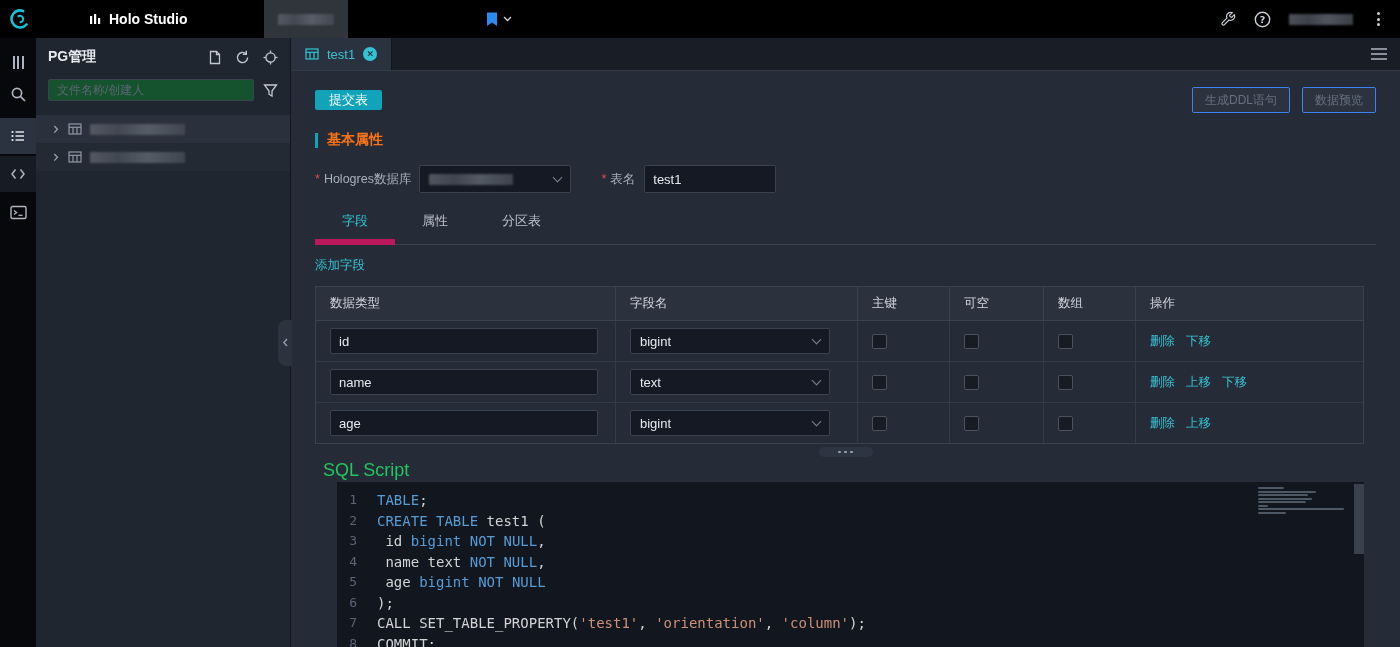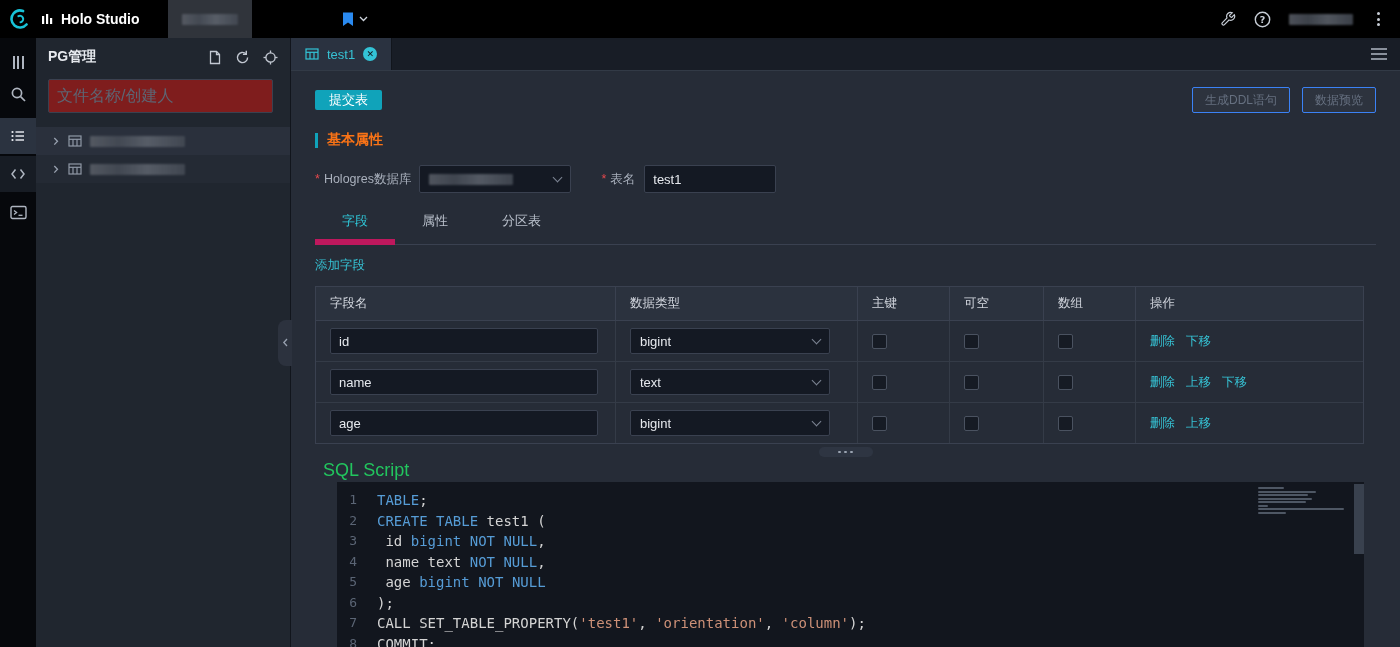--- a/index.html
+++ b/index.html
@@ -1,20 +1,20 @@
 <!DOCTYPE html>
 <html><head>
 <meta charset="utf-8">
 <style>
   * { box-sizing: border-box; margin: 0; padding: 0; }
   body { margin: 0; background: #000; font-family: "Liberation Sans", "DejaVu Sans", sans-serif; }
   .app { width: 1400px; height: 647px; overflow: hidden; background: #262c37; color: #d6dae2; display: flex; flex-direction: column; position: relative; }
 
   
-  .topbar { height: 38px; background: #000; display: flex; align-items: center; flex-shrink: 0; }
+  .topbar { height: 38px; background: #000; display: flex; align-items: center; flex-shrink: 0; gap: 48px; }
   .logo-box { width: 40px; display: flex; justify-content: center; align-items: center; }
   .brand { display: flex; align-items: center; gap: 7px; color: #fff; font-weight: bold; font-size: 14px; margin-right: 28px; }
   .ws-tab { width: 84px; height: 38px; background: #30343b; display: flex; align-items: center; justify-content: center; }
   .bookmark-wrap { display: flex; align-items: center; gap: 5px; margin-left: 90px; }
   .topbar-spacer { flex: 1; }
   .top-icons { display: flex; align-items: center; gap: 18px; padding-right: 14px; color: #c7cdd6; }
   .redacted { background: linear-gradient(90deg, #5b6069, #474d57 30%, #5f656f 60%, #454b55); border-radius: 1px; filter: blur(1.1px); opacity: .85; }
   .r-ws { width: 56px; height: 11px; }
   .r-user { width: 64px; height: 11px; }
   .kebab { display: flex; flex-direction: column; gap: 2.5px; padding: 2px 6px; cursor: pointer; }
@@ -32,21 +32,21 @@
   .vbars { display: flex; gap: 2.5px; }
   .vbars i { width: 2px; height: 13px; background: currentColor; }
 
   
   .panel { width: 255px; background: #20262f; border-right: 1px solid #11151c; position: relative; flex-shrink: 0; }
   .panel-header { height: 38px; display: flex; align-items: center; padding: 0 12px; }
   .panel-title { font-size: 14px; font-weight: bold; color: #e7eaef; flex: 1; }
   .panel-icons { display: flex; gap: 13px; color: #c2c8d2; }
   .panel-icons svg { cursor: pointer; }
   .panel-search { display: flex; align-items: center; padding: 3px 12px 8px 12px; gap: 9px; }
-  .search-input { flex: 1; height: 34px; background: #7f1d1d; border: 1px solid #3a4150; border-radius: 2px; color: #d6dae2; font-size: 16px; padding: 0 8px; outline: none; }
+  .search-input { flex: 1; height: 22px; background: #14532d; border: 1px solid #3a4150; border-radius: 2px; color: #d6dae2; font-size: 12px; padding: 0 8px; outline: none; }
   .search-input::placeholder { color: #5d6573; }
   .tree { margin-top: 6px; }
   .tree-item { height: 28px; display: flex; align-items: center; gap: 8px; padding-left: 16px; cursor: pointer; }
   .tree-item.alt1 { background: #2a303c; }
   .tree-item.alt2 { background: #242a34; }
   .r-tree { width: 95px; height: 11px; }
   .collapse-handle { position: absolute; right: -2px; top: 50%; transform: translateY(-50%); width: 14px; height: 46px; background: #2c323e; border-radius: 8px 0 0 8px; display: flex; align-items: center; justify-content: center; color: #97a0af; cursor: pointer; z-index: 5; }
 
   
   .main { flex: 1; display: flex; flex-direction: column; min-width: 0; background: #262c37; }
@@ -322,22 +322,22 @@
         <div class="subtabs">
           <span class="subtab active">字段</span>
           <span class="subtab">属性</span>
           <span class="subtab">分区表</span>
         </div>
 
         <span class="add-link">添加字段</span>
 
         
         <div class="ftable">
+          <div class="th">数据类型</div>
           <div class="th">字段名</div>
-          <div class="th">数据类型</div>
           <div class="th">主键</div>
           <div class="th">可空</div>
           <div class="th">数组</div>
           <div class="th">操作</div>
 
           <div class="td">
             <input class="cell-input" type="text" value="id" style="">
           </div>
           <div class="td">
             <div class="select type-select">

